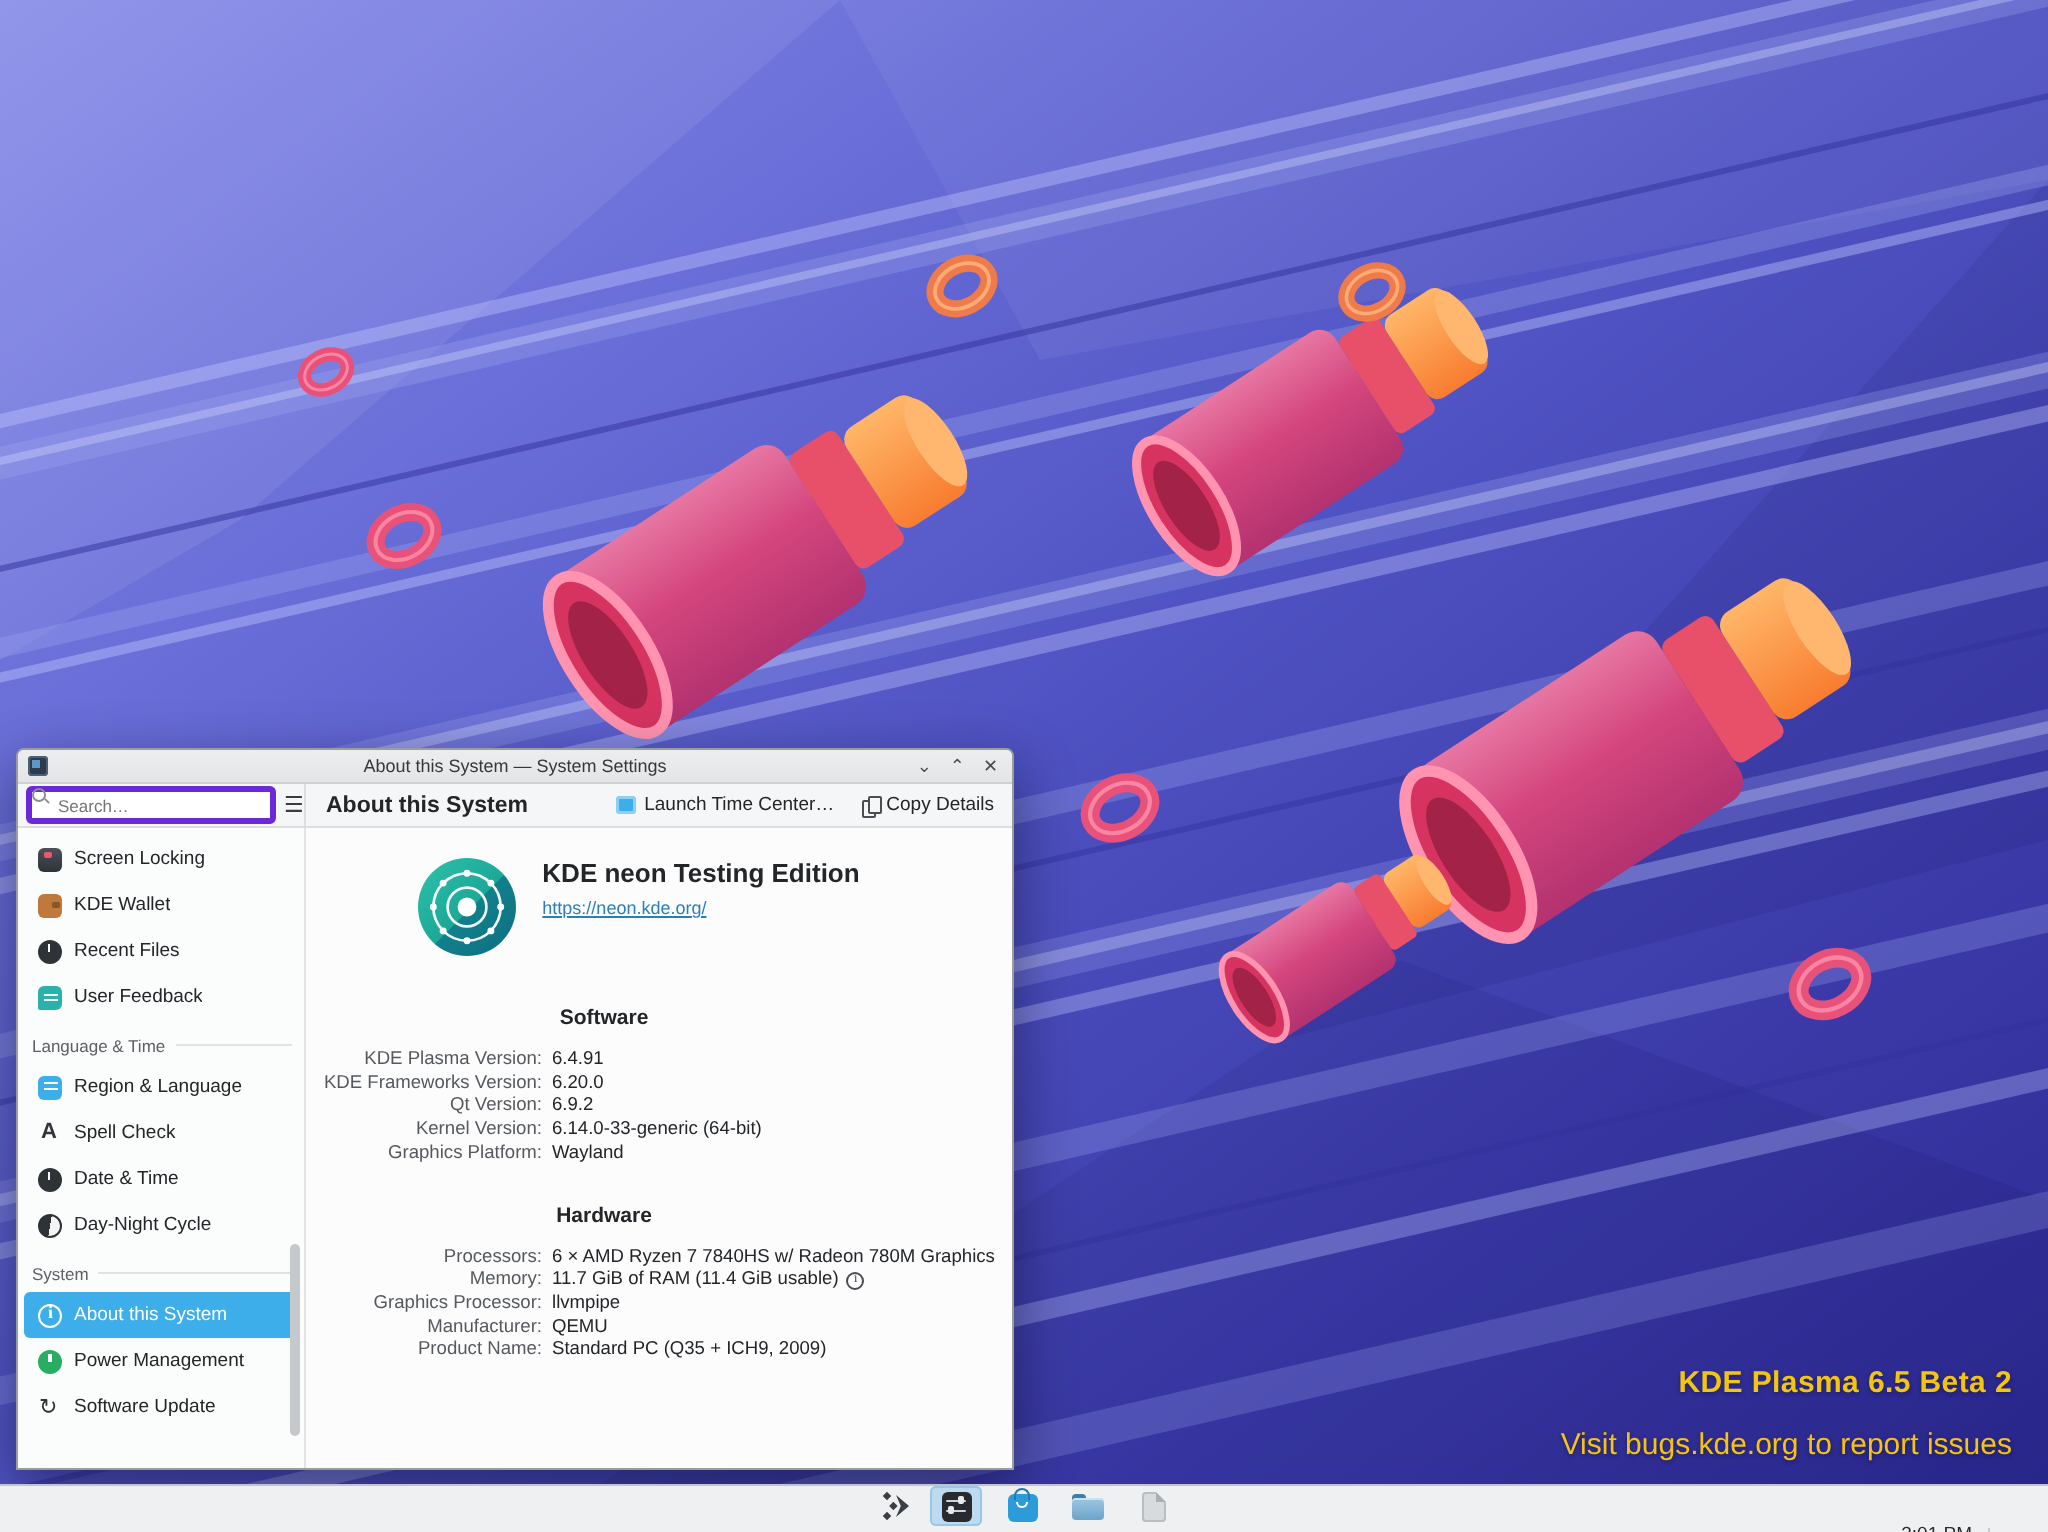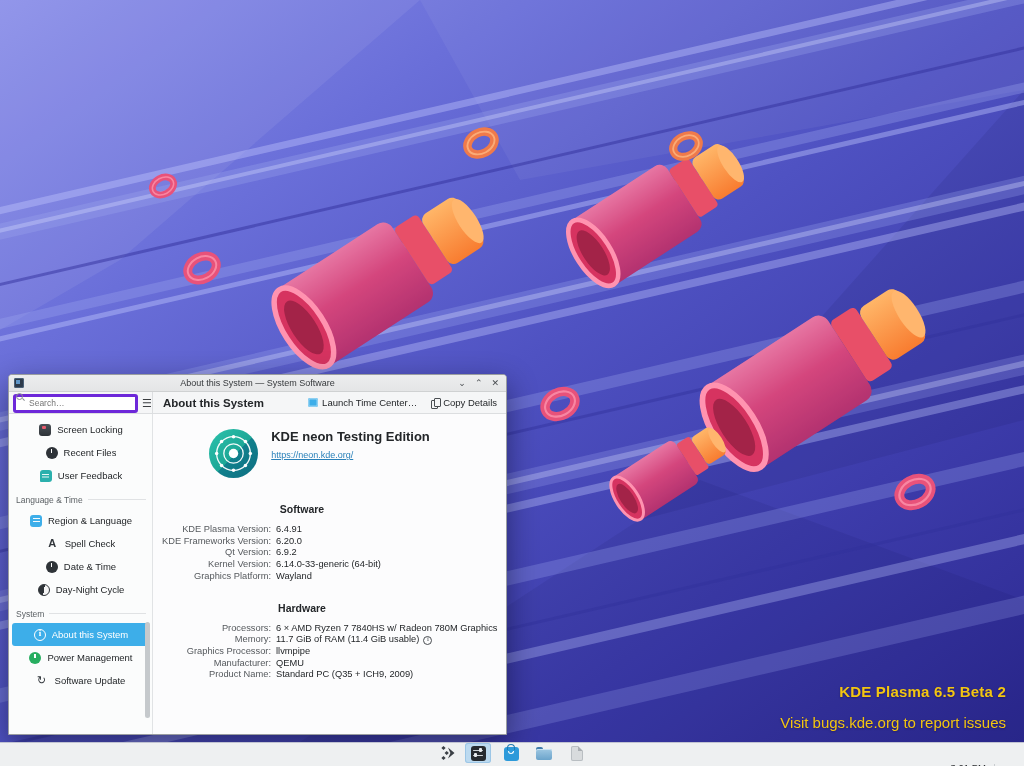--- a/index.html
+++ b/index.html
@@ -32,21 +32,21 @@
   .page-title{font-size:11.5px;font-weight:bold;color:#232629;padding-left:10px;}
   .tb-actions{margin-left:auto;display:flex;align-items:center;gap:14px;padding-right:9px;}
   .tb-btn{display:flex;align-items:center;gap:4px;font-size:9.5px;color:#232629;}
   .infocenter-glyph{width:10px;height:9px;border-radius:2px;background:#3daee9;box-shadow:inset 0 0 0 1.5px #8fd0f2;flex:none;}
   .copy-glyph{position:relative;width:8px;height:10px;flex:none;}
   .copy-glyph:before{content:"";position:absolute;left:0;top:2px;width:5px;height:7px;border:1px solid #4a4e52;border-radius:1px;background:#f5f6f7;}
   .copy-glyph:after{content:"";position:absolute;left:2.5px;top:0;width:5px;height:7px;border:1px solid #4a4e52;border-radius:1px;background:#f5f6f7;}
 
   .body{flex:1;display:flex;min-height:0;}
   .sidebar{width:144px;flex:none;background:#fbfcfc;border-right:1px solid #e1e3e5;box-sizing:border-box;position:relative;padding-top:4px;overflow:hidden;}
-  .sb-row{height:23px;display:flex;align-items:center;padding:0 6px 0 7px;position:relative;border-radius:3px;margin:0 3px;justify-content:center;}
+  .sb-row{height:23px;display:flex;align-items:center;padding:0 6px 0 7px;position:relative;border-radius:3px;margin:0 3px;}
   .sb-row.selected{background:#3daee9;}
   .sb-label{font-size:9.5px;color:#232629;margin-left:6px;white-space:nowrap;overflow:hidden;}
   .sb-row.selected .sb-label{color:#fff;}
   .sb-chevron{position:absolute;right:8px;font-size:9px;color:#777c80;}
   .sb-section{height:19px;display:flex;align-items:center;padding:3px 6px 0 7px;}
   .sb-section-label{font-size:8.5px;font-weight:normal;color:#5c6165;white-space:nowrap;}
   .sb-section-rule{flex:1;height:1px;background:#e0e2e4;margin-left:5px;}
   .sb-scrollbar{position:absolute;right:2px;top:208px;width:5px;height:96px;border-radius:3px;background:#c5c9cc;}
 
   
@@ -198,21 +198,21 @@
 
   <div class="beta-note">
     <div class="b1">KDE Plasma 6.5 Beta 2</div>
     <div class="b2">Visit bugs.kde.org to report issues</div>
   </div>
 
   <div class="window">
 
     <div class="titlebar">
       <span class="win-icon"></span>
-      <span class="win-title">About this System — System Software</span>
+      <span class="win-title">About this System — System Settings</span>
       <span class="win-btns">
         <span class="win-btn">⌄</span>
         <span class="win-btn">⌃</span>
         <span class="win-btn">✕</span>
       </span>
     </div>
 
     <div class="toolbar">
       <div class="tb-left">
         <span class="search-wrap">
@@ -233,20 +233,24 @@
         </span>
       </div>
     </div>
 
     <div class="body">
 
       <div class="sidebar">
         <div class="sb-row">
           <span class="ic ic-screen"></span>
           <span class="sb-label">Screen Locking</span>
+        </div>
+        <div class="sb-row">
+          <span class="ic ic-wallet"></span>
+          <span class="sb-label">KDE Wallet</span>
         </div>
         <div class="sb-row">
           <span class="ic ic-clock"></span>
           <span class="sb-label">Recent Files</span>
         </div>
         <div class="sb-row">
           <span class="ic ic-bubble"></span>
           <span class="sb-label">User Feedback</span>
         </div>
         <div class="sb-section">

